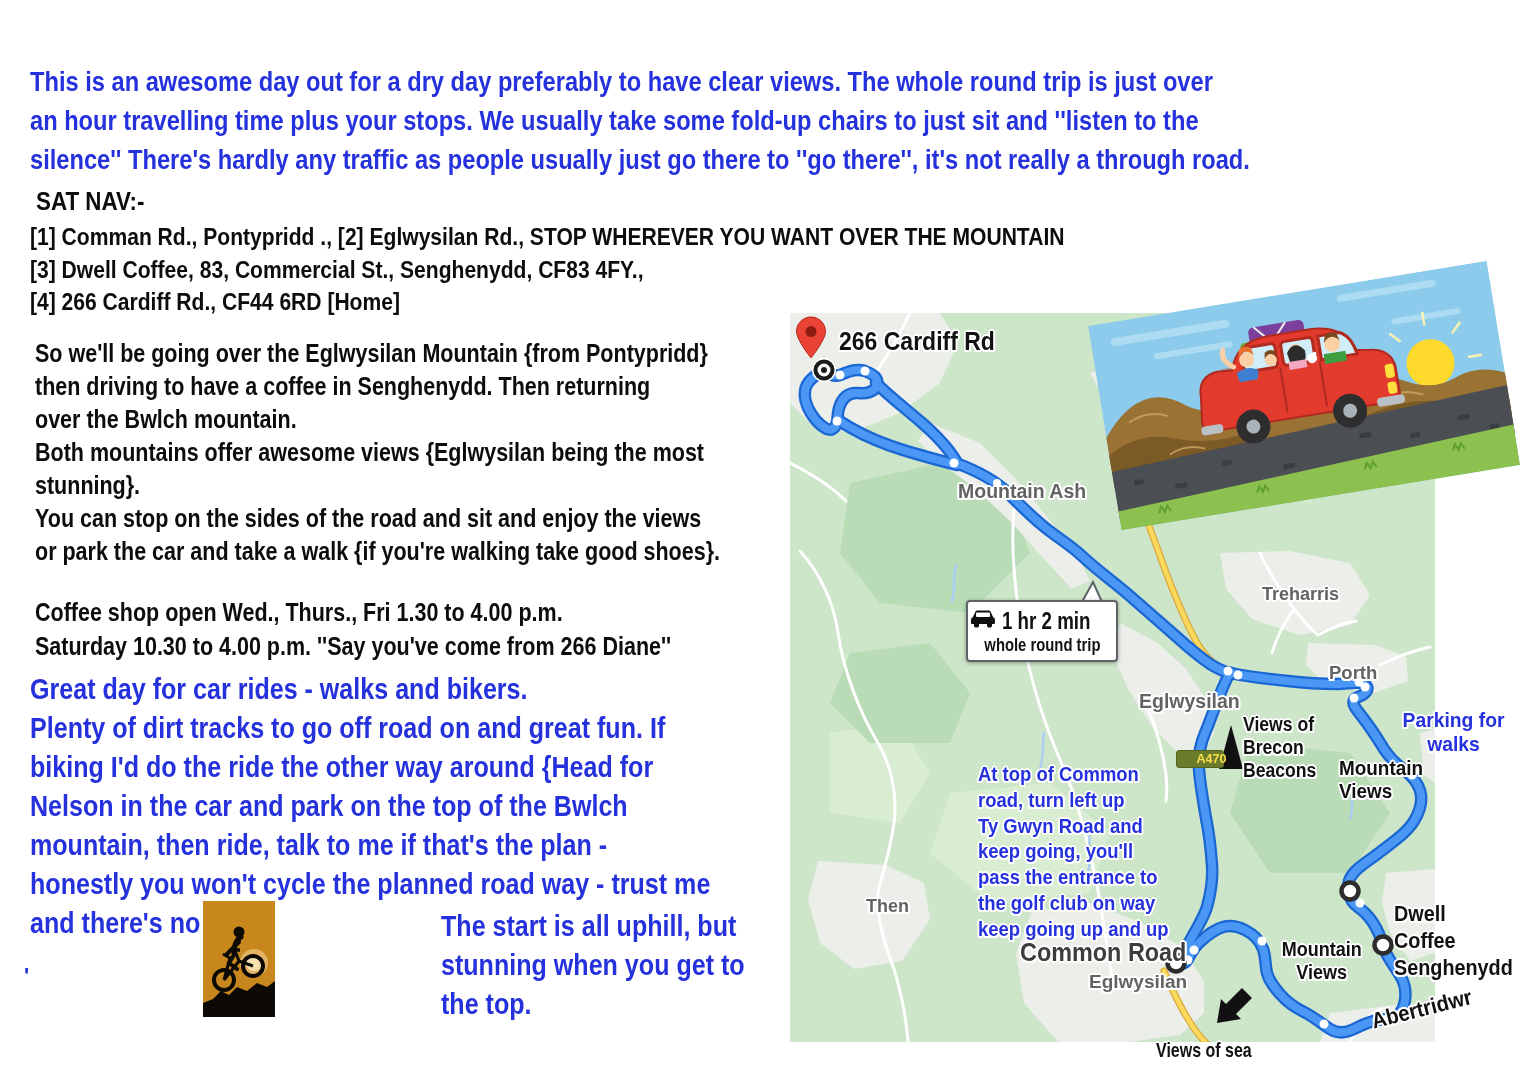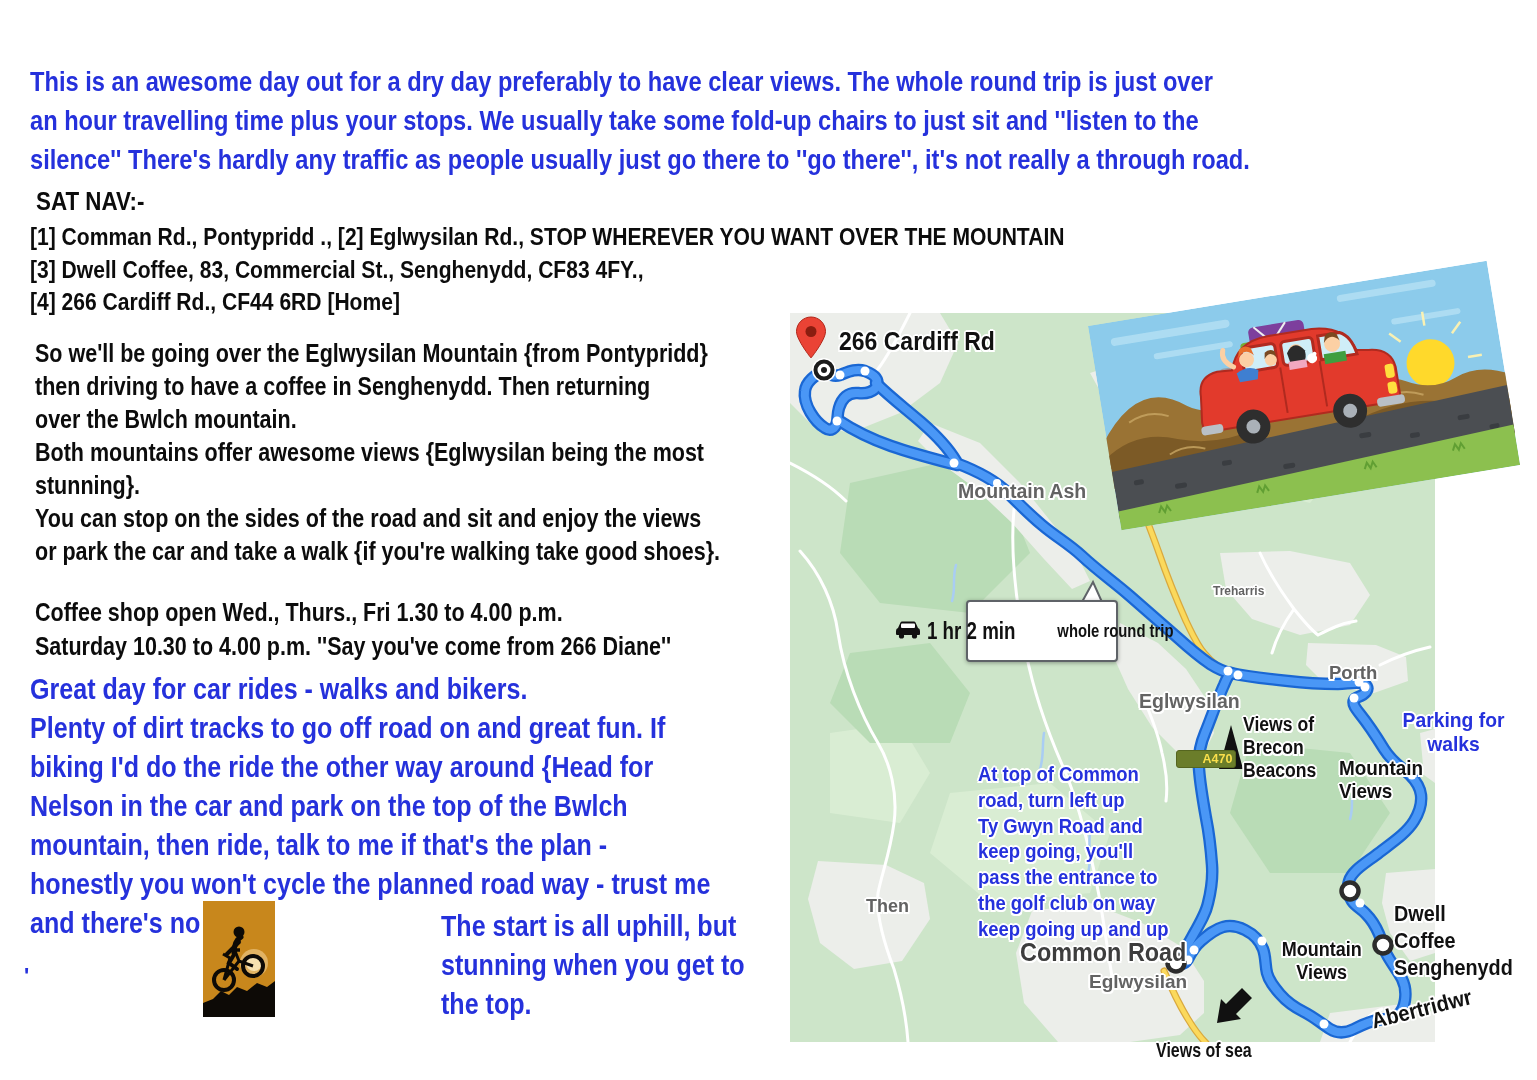--- a/index.html
+++ b/index.html
@@ -15,25 +15,25 @@
   #map svg.base { position:absolute; left:0; top:0; }
   .mlabel { position:absolute; color:#636363; font-weight:bold; white-space:nowrap;
             text-shadow:-1.5px -1.5px 0 #fff,1.5px -1.5px 0 #fff,-1.5px 1.5px 0 #fff,1.5px 1.5px 0 #fff,0 2px 0 #fff,0 -2px 0 #fff,2px 0 0 #fff,-2px 0 0 #fff; }
   .anno  { position:absolute; font-weight:bold; white-space:nowrap; transform-origin:0 0;
             text-shadow:-1.5px -1.5px 0 #fff,1.5px -1.5px 0 #fff,-1.5px 1.5px 0 #fff,1.5px 1.5px 0 #fff,0 2px 0 #fff,0 -2px 0 #fff,2px 0 0 #fff,-2px 0 0 #fff; }
   .anno.black { color:#111; }
   .anno.dark  { color:#3d3d3d; }
   .anno.blue  { color:#2531dc; }
   #callout { position:absolute; left:176px; top:287px; width:152px; height:62px; background:#fff;
              border:2px solid #5f6368; border-radius:4px; box-shadow:0 1px 4px rgba(0,0,0,.35);
-             display:flex; flex-direction:row; align-items:center; justify-content:center; z-index:3; }
+             display:flex; flex-direction:column; align-items:center; justify-content:center; z-index:3; }
   #callout .row1 { display:flex; align-items:center; gap:5px; }
   #callout .dur { font-weight:bold; font-size:24px; color:#111; transform:scaleX(0.78); transform-origin:0 50%; white-space:nowrap; }
   #callout .sub { font-weight:bold; font-size:19px; color:#111; transform:scaleX(0.78); transform-origin:50% 0; white-space:nowrap; margin-top:-1px; }
-  #badge { position:absolute; left:386px; top:437px; width:60px; height:18px; background:#6b7d2a;
+  #badge { position:absolute; left:386px; top:437px; width:48px; height:18px; background:#6b7d2a;
            border:1px solid #55651f; border-radius:3px; color:#fadf4b; font-size:12.5px; font-weight:bold;
            display:flex; align-items:center; justify-content:center;padding-left:23px; }
   #car-image { position:absolute; left:1088px; top:298px; width:404px; height:207px;
                transform:rotate(-9.3deg); transform-origin:0 0; z-index:2; overflow:hidden; }
   #biker { position:absolute; left:203px; top:873px; width:72px; height:116px; }
 </style>
 </head>
 <body>
 
 <div id="page">
@@ -219,21 +219,21 @@
         <path d="M21,4 C13,4 6.5,10.5 6.5,18.5 C6.5,27 21,45 21,45 C21,45 35.5,27 35.5,18.5 C35.5,10.5 29,4 21,4 Z" fill="#ea4335" stroke="#b22619" stroke-width="1"></path>
         <circle cx="21" cy="18.5" r="5.5" fill="#8a1d10"></circle>
       </g>
     </svg>
 
     <div id="badge">A470</div>
 
     <div class="anno black" style="left:49px;top:14px;font-size:25px;transform:scaleX(0.92)">266 Cardiff Rd</div>
 
     <div class="mlabel" style="left:168px;top:167px;font-size:19.5px">Mountain Ash</div>
-    <div class="mlabel" style="left:423px;top:271px;font-size:12px">Treharris</div>
+    <div class="mlabel" style="left:472px;top:271px;font-size:18px">Treharris</div>
     <div class="mlabel" style="left:539px;top:349px;font-size:18.5px">Porth</div>
     <div class="mlabel" style="left:349px;top:377px;font-size:19.5px">Eglwysilan</div>
     <div class="mlabel" style="left:76px;top:583px;font-size:18px">Then</div>
     <div class="mlabel" style="left:299px;top:658px;font-size:19px">Eglwysilan</div>
 
     <div class="anno dark" style="left:230px;top:624px;font-size:26px;transform:scaleX(0.9)">Common Road</div>
     <div class="anno black" style="left:453px;top:400px;font-size:20px;line-height:23px;transform:scaleX(0.88)">
       <div>Views of</div>
       <div>Brecon</div>
       <div>Beacons</div>

